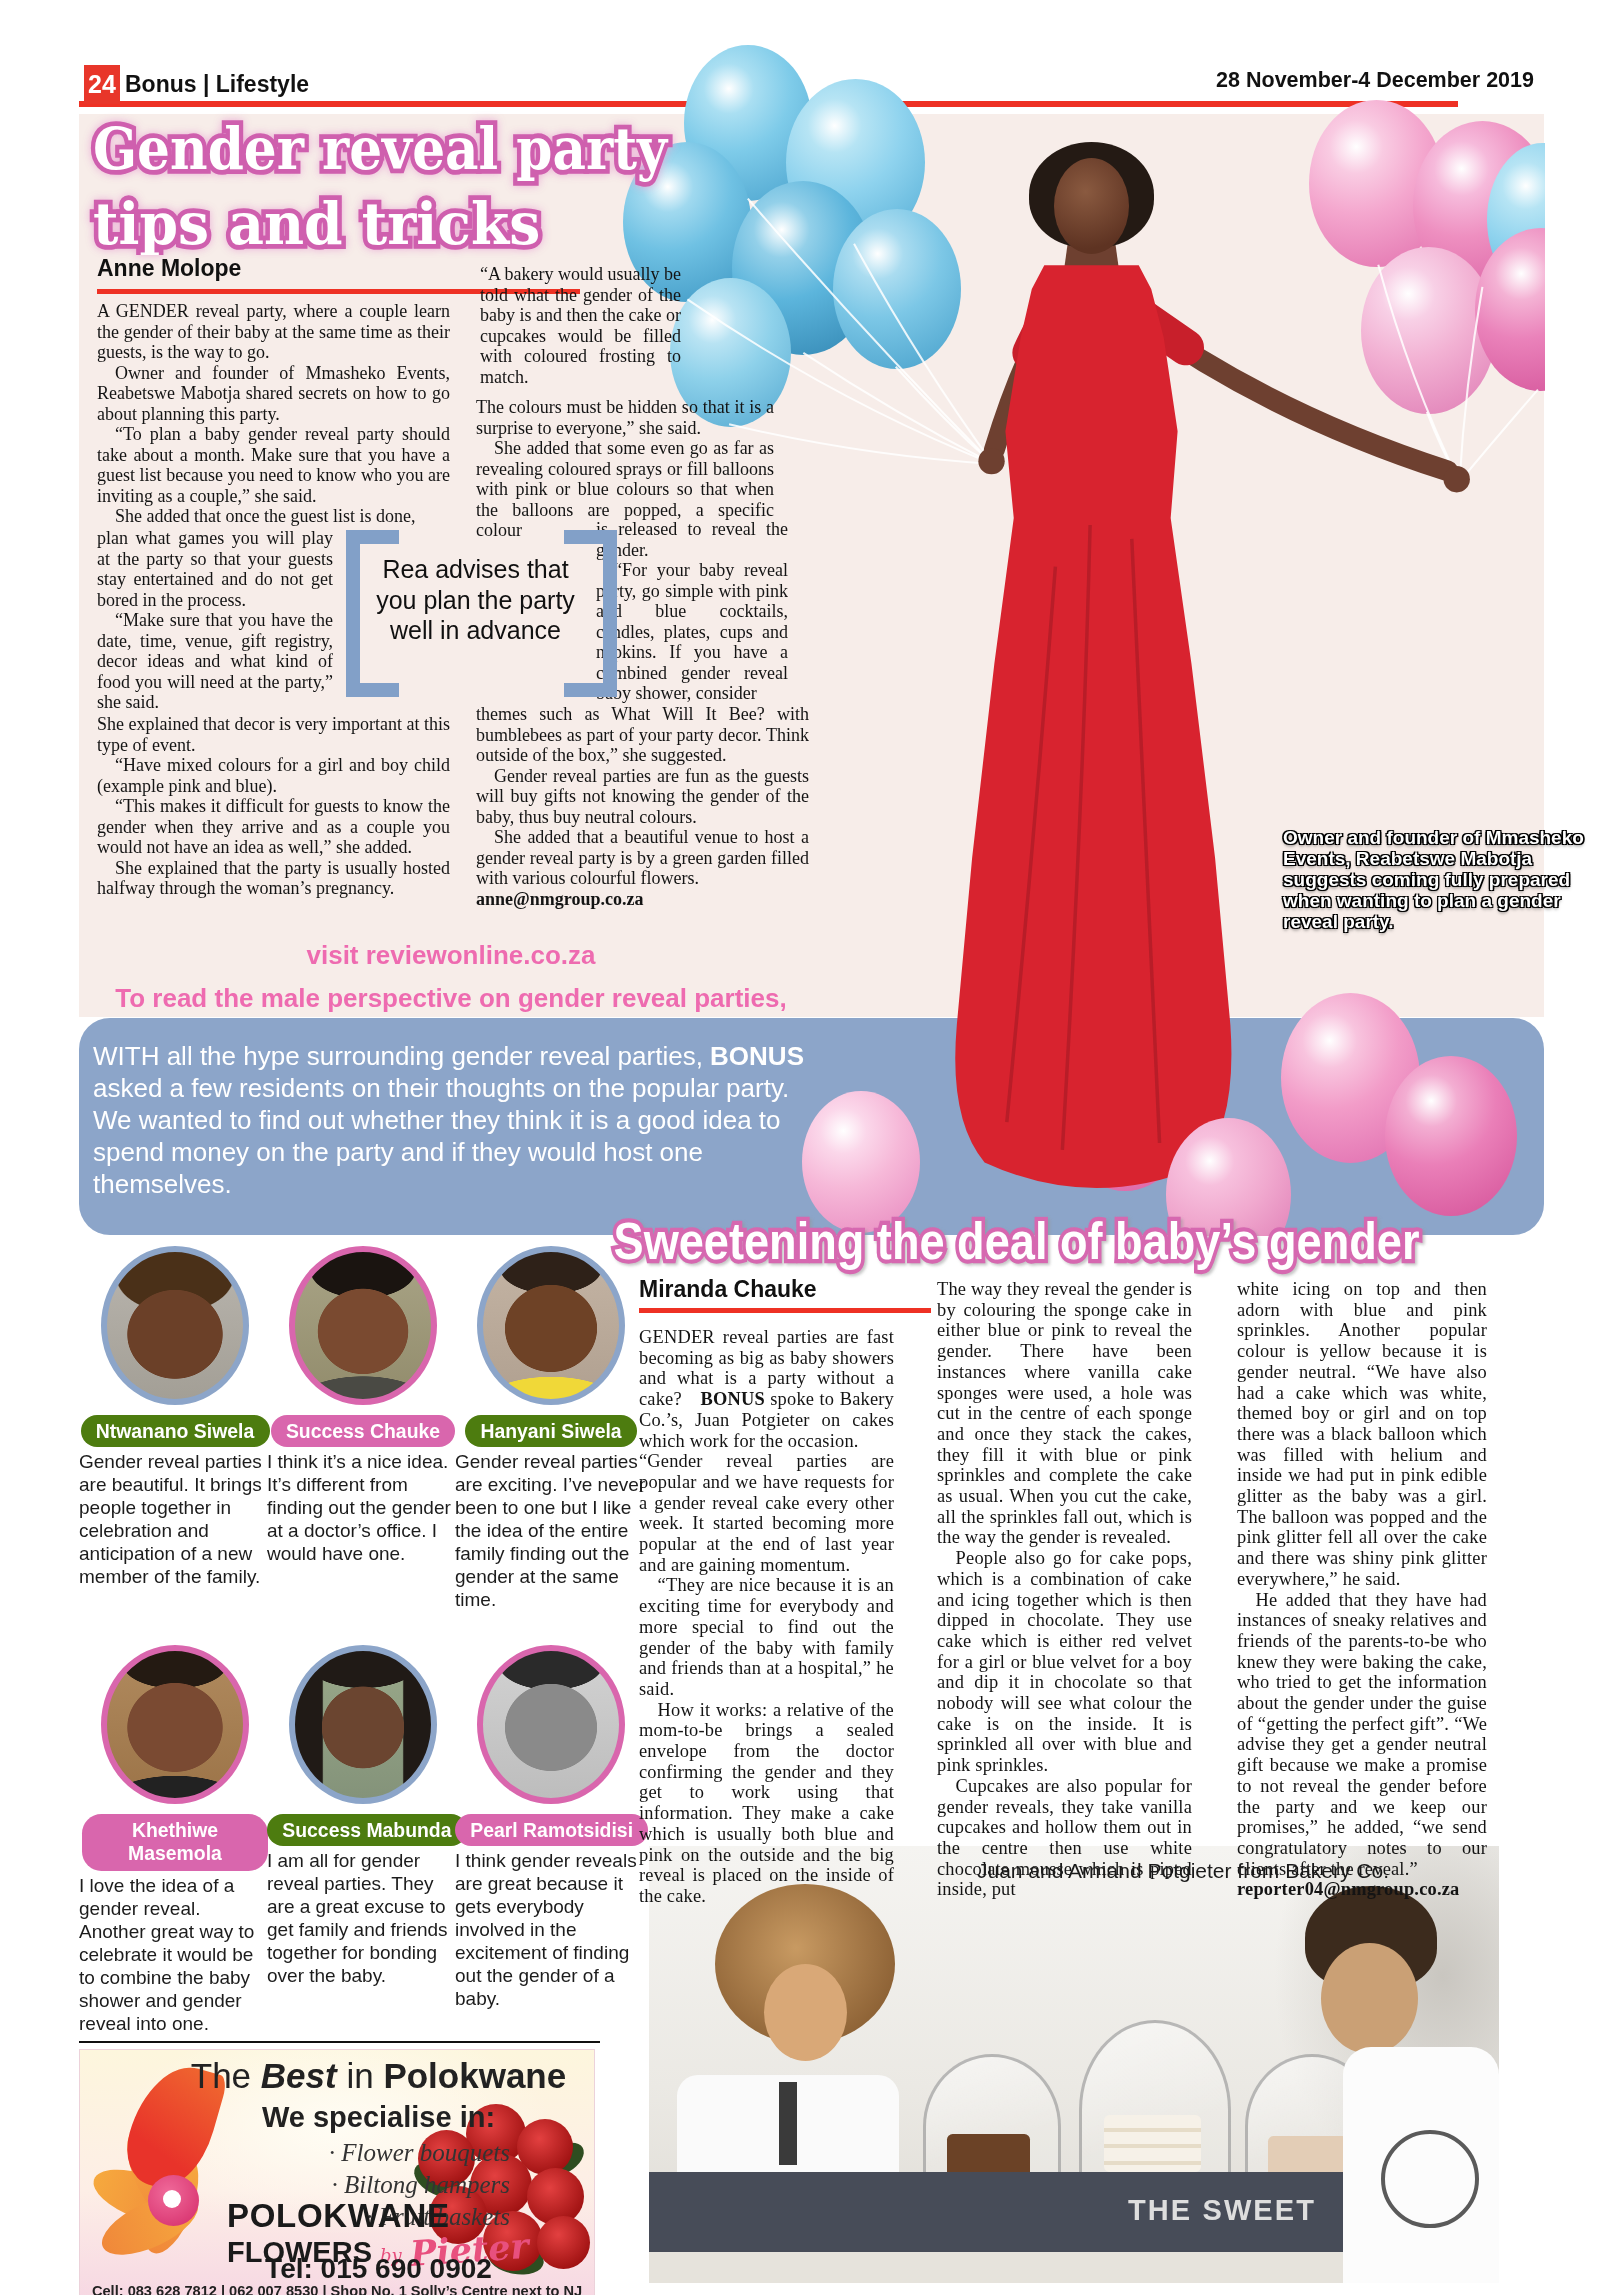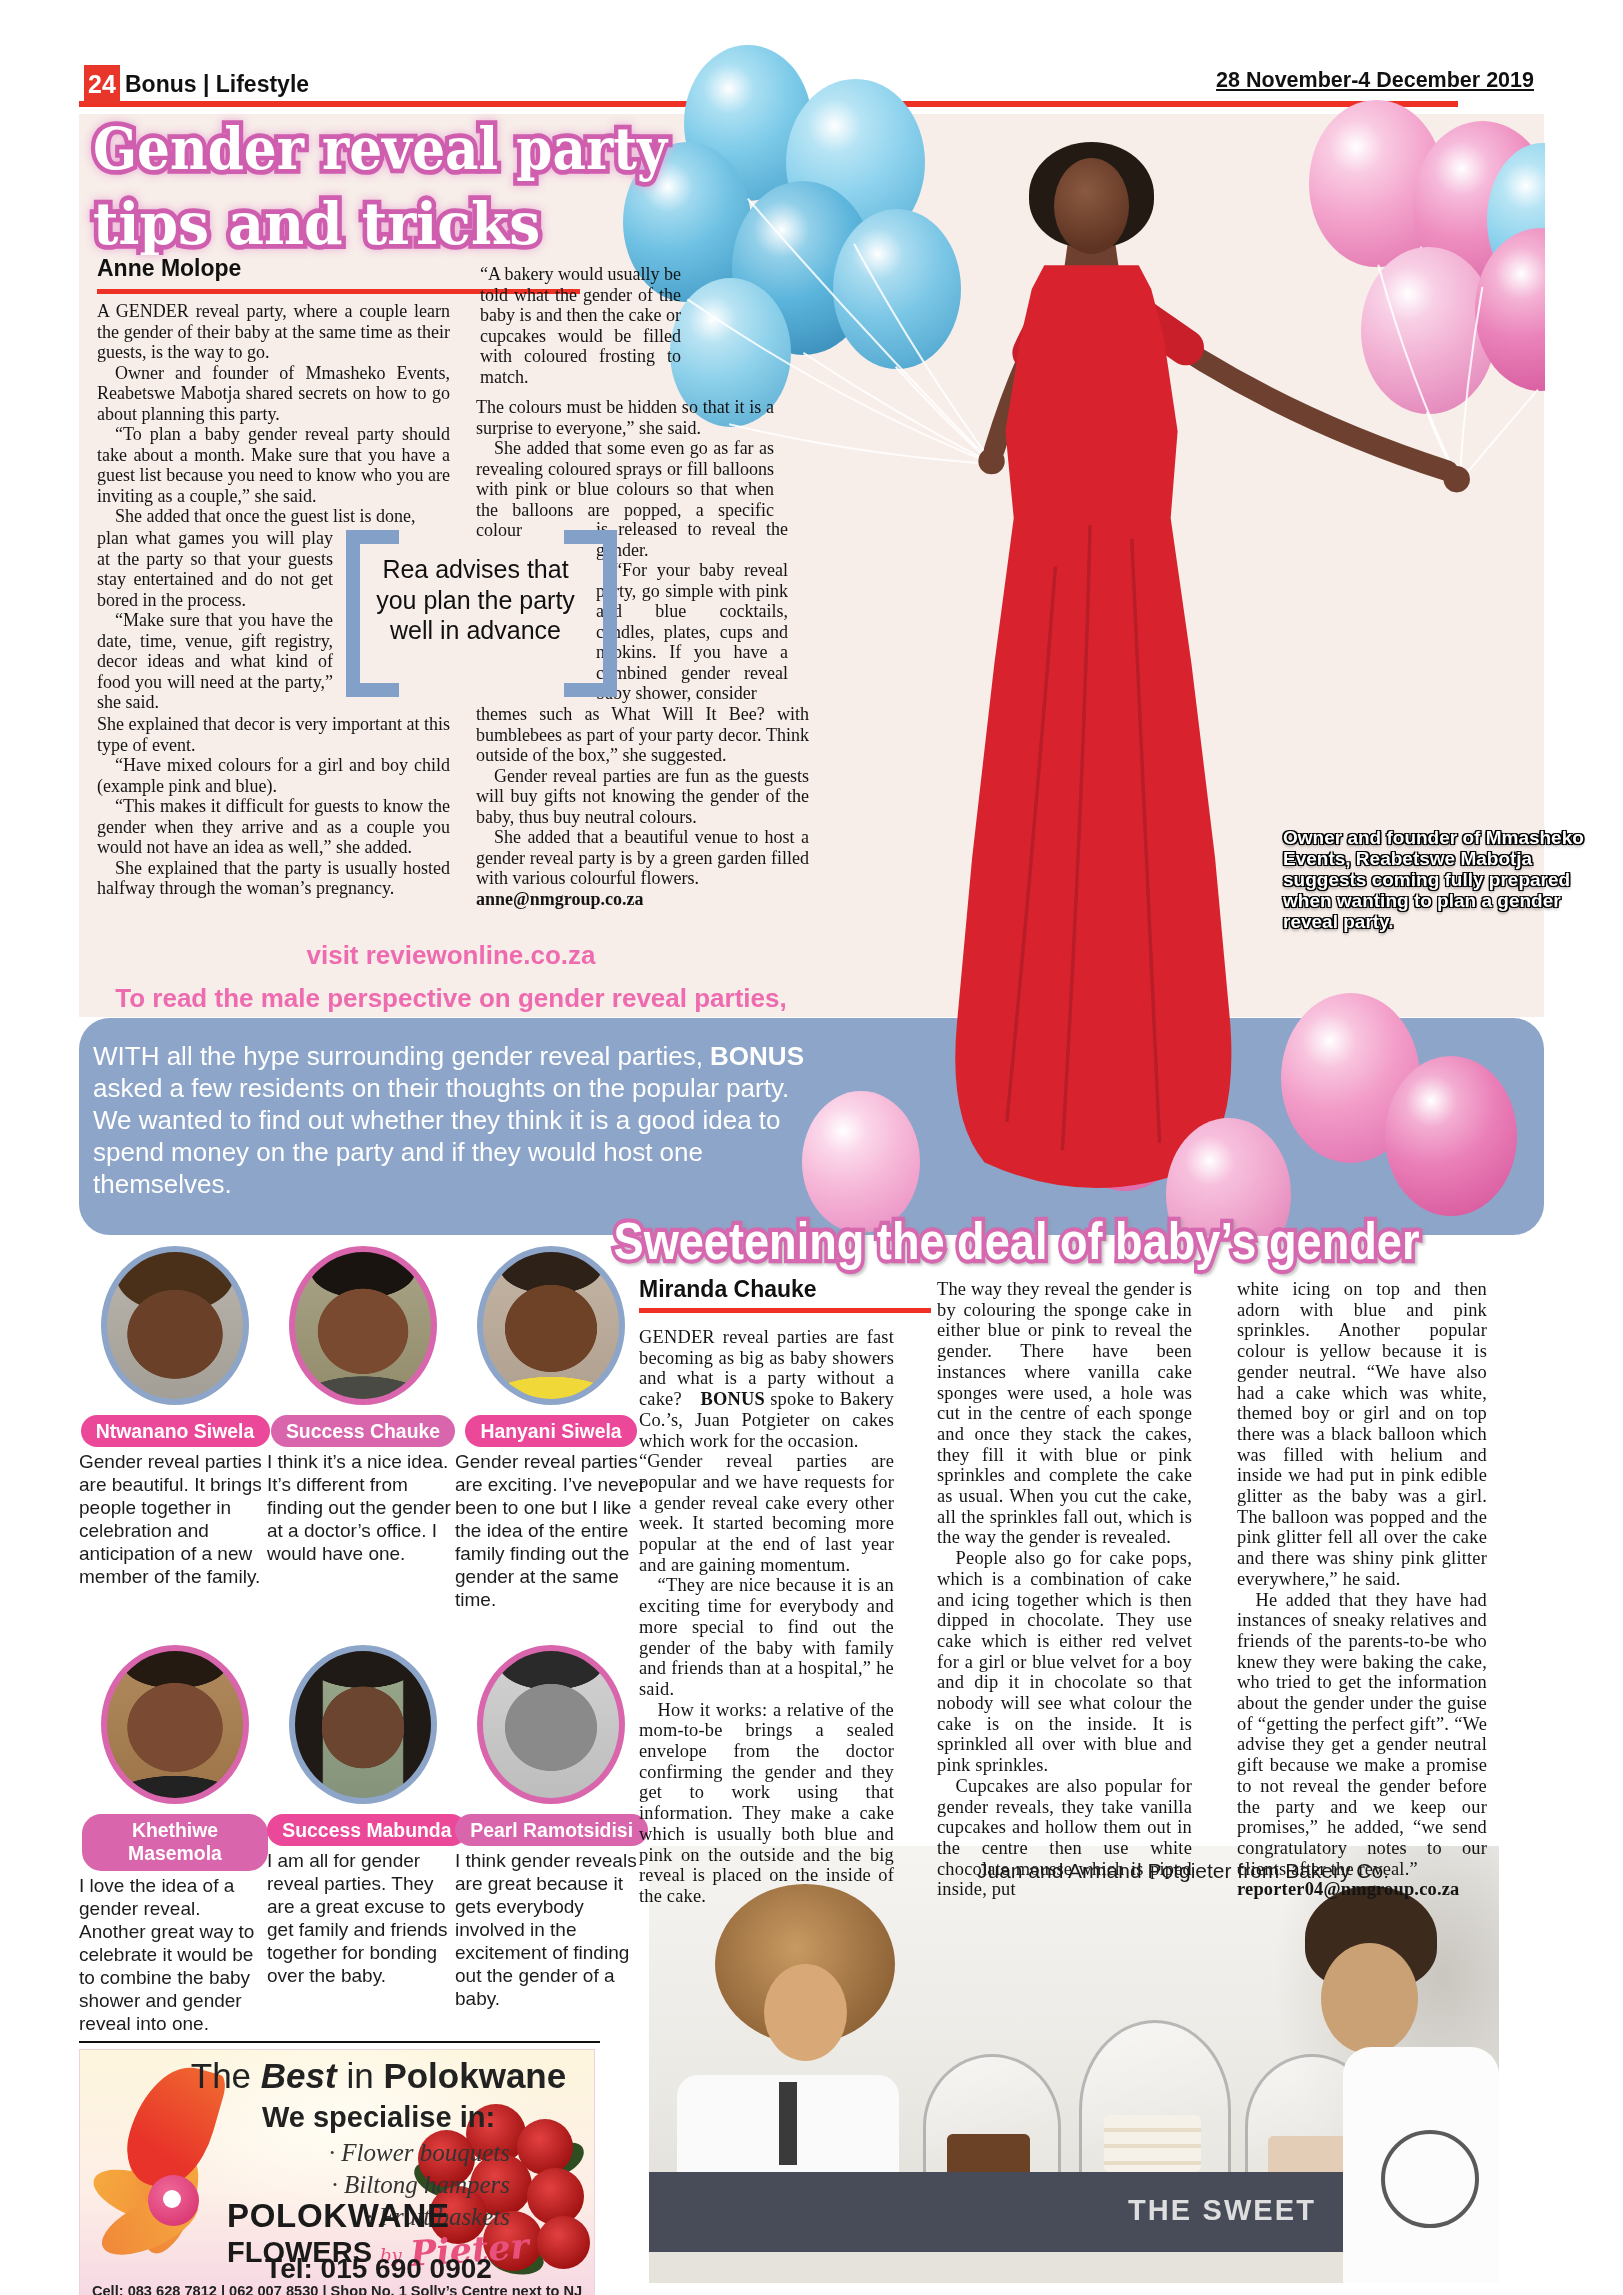--- a/index.html
+++ b/index.html
@@ -2,21 +2,21 @@
 <html style="font-size:11px"><head>
 <meta charset="utf-8">
 <style>
   html,body{margin:0;padding:0;}
   body{width:1624px;height:2295px;position:relative;background:#ffffff;font-family:"Liberation Sans",sans-serif;overflow:hidden;}
   .abs{position:absolute;}
 
   
   .pagenum{left:84px;top:65px;width:36px;height:39px;background:#e8362a;color:#fff;font-weight:bold;font-size:25px;display:flex;align-items:center;justify-content:center;z-index:5;}
   .section-label{left:125px;top:71px;font-size:23px;font-weight:bold;color:#111;z-index:5;}
-  .edition-date{top:68px;right:90px;font-size:21.5px;font-weight:bold;color:#111;z-index:5;text-decoration:underline;}
+  .edition-date{top:68px;right:90px;font-size:21.5px;font-weight:bold;color:#111;z-index:5;}
   .masthead-rule{left:79px;top:101px;width:1379px;height:5.6px;background:#ee3124;z-index:1;}
 
   
   .art1-bg{left:79px;top:114px;width:1465px;height:903px;background:#f7ede9;z-index:0;}
   .band{left:79px;top:1018px;width:1465px;height:217px;background:#8ca5c9;border-radius:31px;z-index:0;}
 
   
   .montage{left:604px;top:39px;width:941px;height:1197px;z-index:1;overflow:hidden;}
   .smoke{left:0;top:75px;width:941px;height:903px;
     background:
@@ -50,21 +50,21 @@
   
   .vox-intro{left:93px;top:1040px;width:715px;font-size:26px;line-height:32px;color:#fff;z-index:3;}
   .vox-intro b{font-weight:bold;}
 
   
   .vox-card{width:192px;z-index:2;}
   .avatar{width:136px;height:147px;border-radius:50%;margin:0 auto;overflow:hidden;}
   .ring-blue{border:6.2px solid #8ca5c9;}
   .ring-pink{border:6.2px solid #d966ad;}
   .badge{margin:9.7px auto 0;width:fit-content;max-width:192px;padding:4.9px 15.3px;border-radius:19.4px;color:#fff;font-weight:bold;font-size:19.4px;text-align:center;white-space:nowrap;}
-  .badge-blue{background:#ec4899;}
+  .badge-blue{background:#4d7c0f;}
   .badge-pink{background:#d966ad;}
   .badge--tall{white-space:normal;max-width:156px;line-height:23.6px;}
   .vox-quote{margin-top:3px;font-size:19px;line-height:23px;color:#1c1c1c;}
 
   
   .title2{left:607px;top:1209px;z-index:2;}
   .byline2{left:639px;top:1276px;font-size:23px;font-weight:bold;color:#111;z-index:2;}
   .byline2-rule{left:639px;top:1308px;width:292px;height:4.9px;background:#ee3124;z-index:2;}
   .a2col{font-size:18.4px;line-height:20.7px;letter-spacing:0.2px;}
   .sep-rule{left:79px;top:2041px;width:521px;height:2.1px;background:#101010;z-index:2;}

